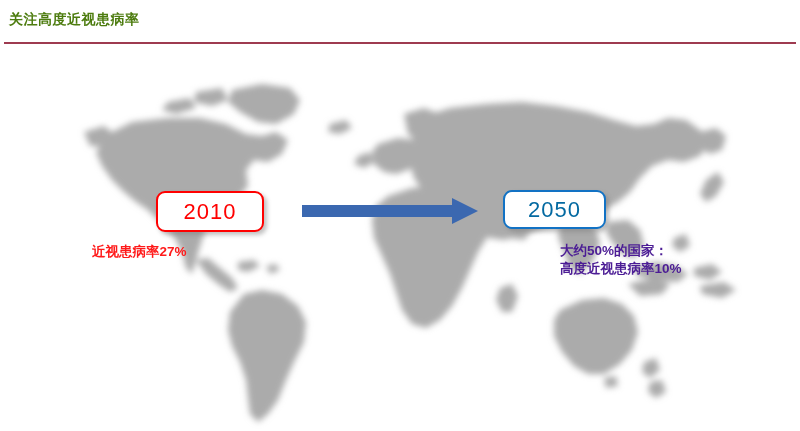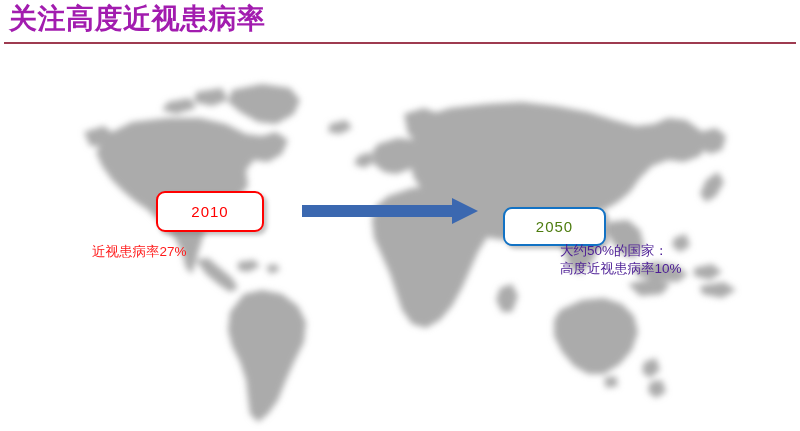--- a/index.html
+++ b/index.html
@@ -16,23 +16,23 @@
     height: 431px;
     background: #ffffff;
     overflow: hidden;
   }
 
   
   #slide-title {
     position: absolute;
     left: 9px;
     top: 6px;
-    font-size: 28px;
+    font-size: 14px;
     font-weight: bold;
-    color: #a21caf;
+    color: #4d7c0f;
     letter-spacing: 0.5px;
     line-height: 26px;
     white-space: nowrap;
   }
   #title-rule {
     position: absolute;
     left: 4px;
     top: 42px;
     width: 792px;
     height: 2px;
@@ -53,21 +53,21 @@
     height: 369px;
   }
 
   
   .year-chip {
     position: absolute;
     box-sizing: border-box;
     background: #ffffff;
     border-radius: 9px;
     text-align: center;
-    font-size: 15px;
+    font-size: 22px;
     line-height: 1;
     display: flex;
     align-items: center;
     justify-content: center;
     letter-spacing: 1px;
   }
   #chip-2010 {
     left: 156px;
     top: 191px;
     width: 108px;
@@ -75,39 +75,38 @@
     border: 2.5px solid #FF0000;
     color: #FF0000;
     box-shadow: 3px 3px 4px rgba(120,120,120,0.45);
   }
   #chip-2050 {
     left: 503px;
     top: 190px;
     width: 103px;
     height: 39px;
     border: 2.5px solid #1272C4;
-    color: #4d7c0f;
+    color: #0369a1;
     box-shadow: 3px 3px 4px rgba(120,120,120,0.45);
-    margin-top: 17px;
   }
 
   
   #arrow {
     position: absolute;
     left: 300px;
     top: 196px;
     width: 180px;
     height: 30px;
   }
 
   
   .caption {
     position: absolute;
     font-size: 13.5px;
-    font-weight: normal;
+    font-weight: bold;
     line-height: 18px;
     white-space: nowrap;
   }
   #caption-left {
     left: 92px;
     top: 243px;
     color: #FF1A1A;
   }
   #caption-right {
     left: 560px;

